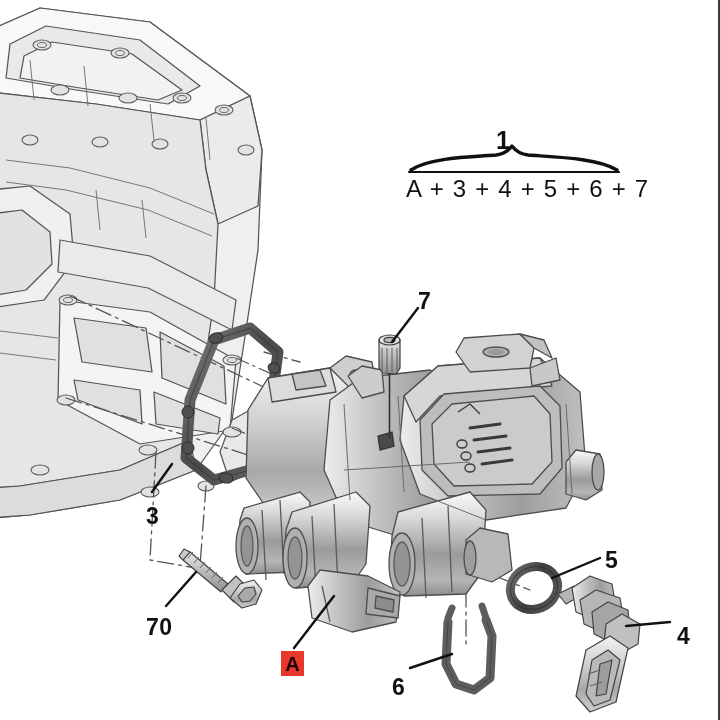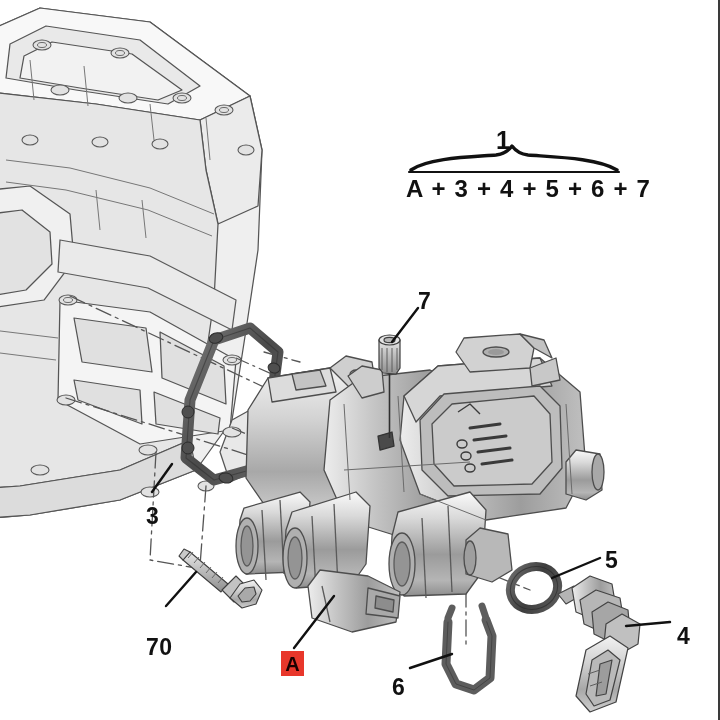--- a/index.html
+++ b/index.html
@@ -56,21 +56,21 @@
     font-size: 25px;
     color: #111111;
   }
   .legend-formula {
     position: absolute;
     left: 406px;
     top: 175px;
     width: 220px;
     text-align: center;
     font-family: "Liberation Sans", sans-serif;
-    font-weight: bold;
+    font-weight: normal;
     font-size: 24px;
     letter-spacing: 1.2px;
     color: #111111;
     white-space: nowrap;
   }
 </style>
 </head>
 <body>
 
 <div id="diagram-root">
@@ -416,21 +416,21 @@
   </svg>
 
   <div class="legend-top-num">1</div>
 
   <div class="legend-formula">A + 3 + 4 + 5 + 6 + 7</div>
 
   <div class="callout" style="left:418px; top:290px;">7</div>
 
   <div class="callout" style="left:146px; top:505px;">3</div>
 
-  <div class="callout" style="left:146px; top:616px;margin-top:20px;">70</div>
+  <div class="callout" style="left:146px; top:616px;">70</div>
 
   <div class="callout-badge" style="left:281px; top:651px;">A</div>
 
   <div class="callout" style="left:392px; top:676px;">6</div>
 
   <div class="callout" style="left:605px; top:549px;">5</div>
 
   <div class="callout" style="left:677px; top:625px;">4</div>
 
 </div>

